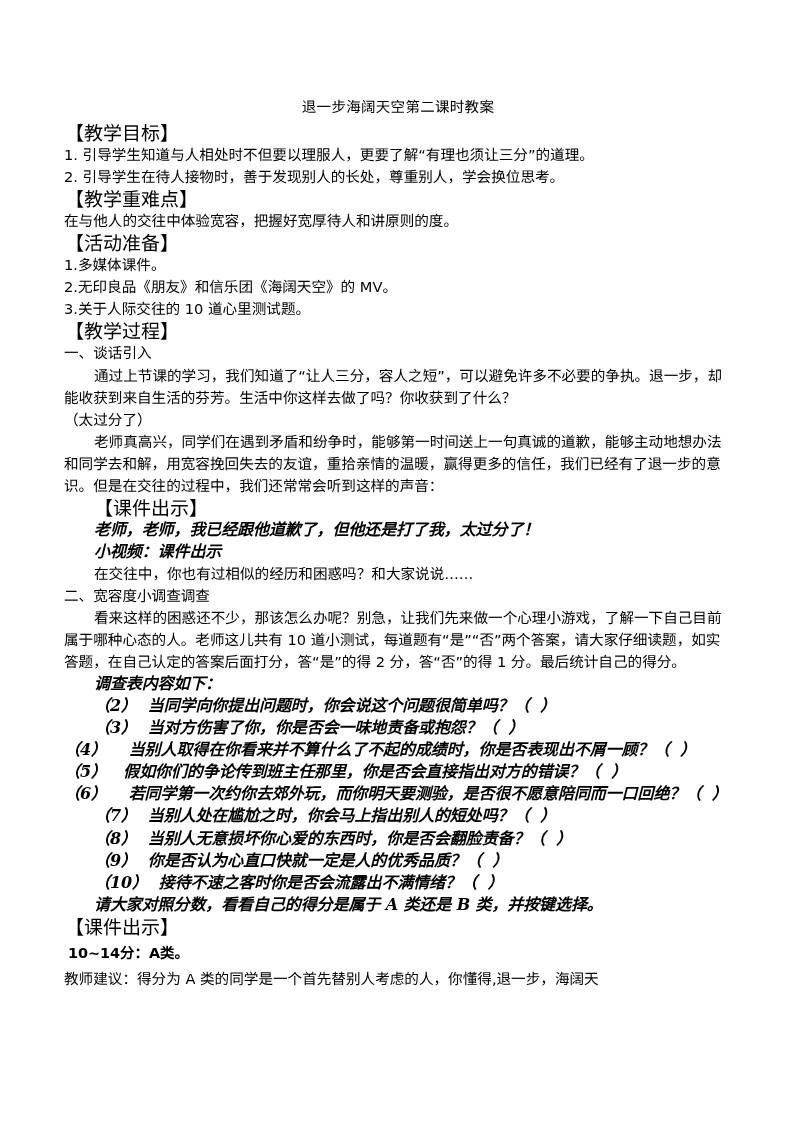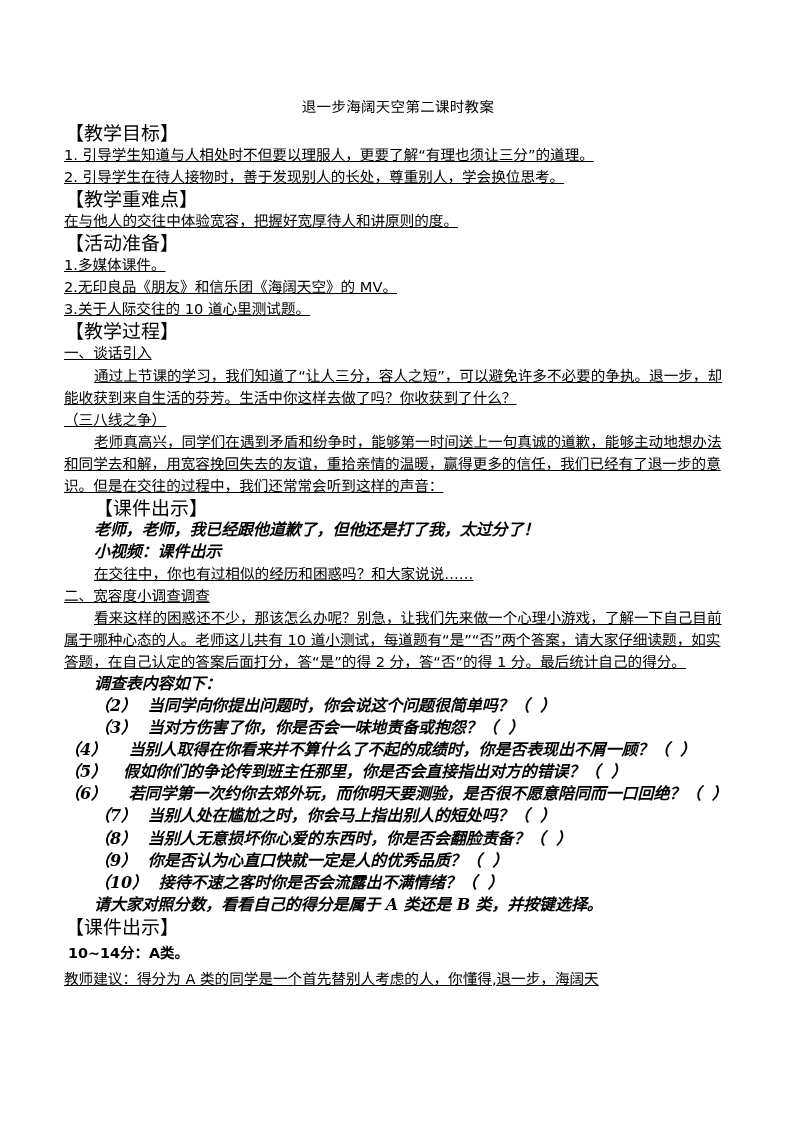--- a/index.html
+++ b/index.html
@@ -33,21 +33,20 @@
     white-space: pre-wrap;
   }
   
   .ln {
     font-size: 14.6px;
     line-height: 22.05px;
     margin: 0;
     white-space: pre-wrap;
     word-break: break-all;
     letter-spacing: 0px;
-    text-decoration: underline;
   }
   
   .bracket {
     font-family: "DejaVu Serif", "Liberation Serif", serif;
     font-size: 19px;
     line-height: 22.05px;
     margin: 0;
     padding-left: 1px;
     white-space: pre-wrap;
   }
@@ -103,21 +102,21 @@
 
     <div class="bracket">【活动准备】</div>
     <div class="ln">1.多媒体课件。</div>
     <div class="ln">2.无印良品《朋友》和信乐团《海阔天空》的 MV。</div>
     <div class="ln">3.关于人际交往的 10 道心里测试题。</div>
 
     <div class="bracket">【教学过程】</div>
 
     <div class="ln">一、谈话引入</div>
     <div class="ln indent2">通过上节课的学习，我们知道了“让人三分，容人之短”，可以避免许多不必要的争执。退一步，却能收获到来自生活的芬芳。生活中你这样去做了吗？你收获到了什么？</div>
-    <div class="ln">（三八线之争）</div>
+    <div class="ln">（太过分了）</div>
     <div class="ln indent2">老师真高兴，同学们在遇到矛盾和纷争时，能够第一时间送上一句真诚的道歉，能够主动地想办法和同学去和解，用宽容挽回失去的友谊，重拾亲情的温暖，赢得更多的信任，我们已经有了退一步的意识。但是在交往的过程中，我们还常常会听到这样的声音：</div>
 
     <div class="bracket indent1">【课件出示】</div>
     <div class="kai">老师，老师，我已经跟他道歉了，但他还是打了我，太过分了！</div>
     <div class="kai">小视频：课件出示</div>
     <div class="ln indent-block">在交往中，你也有过相似的经历和困惑吗？和大家说说……</div>
 
     <div class="ln">二、宽容度小调查调查</div>
     <div class="ln indent2">看来这样的困惑还不少，那该怎么办呢？别急，让我们先来做一个心理小游戏，了解一下自己目前属于哪种心态的人。老师这儿共有 10 道小测试，每道题有“是”“否”两个答案，请大家仔细读题，如实答题，在自己认定的答案后面打分，答“是”的得 2 分，答“否”的得 1 分。最后统计自己的得分。</div>
 

